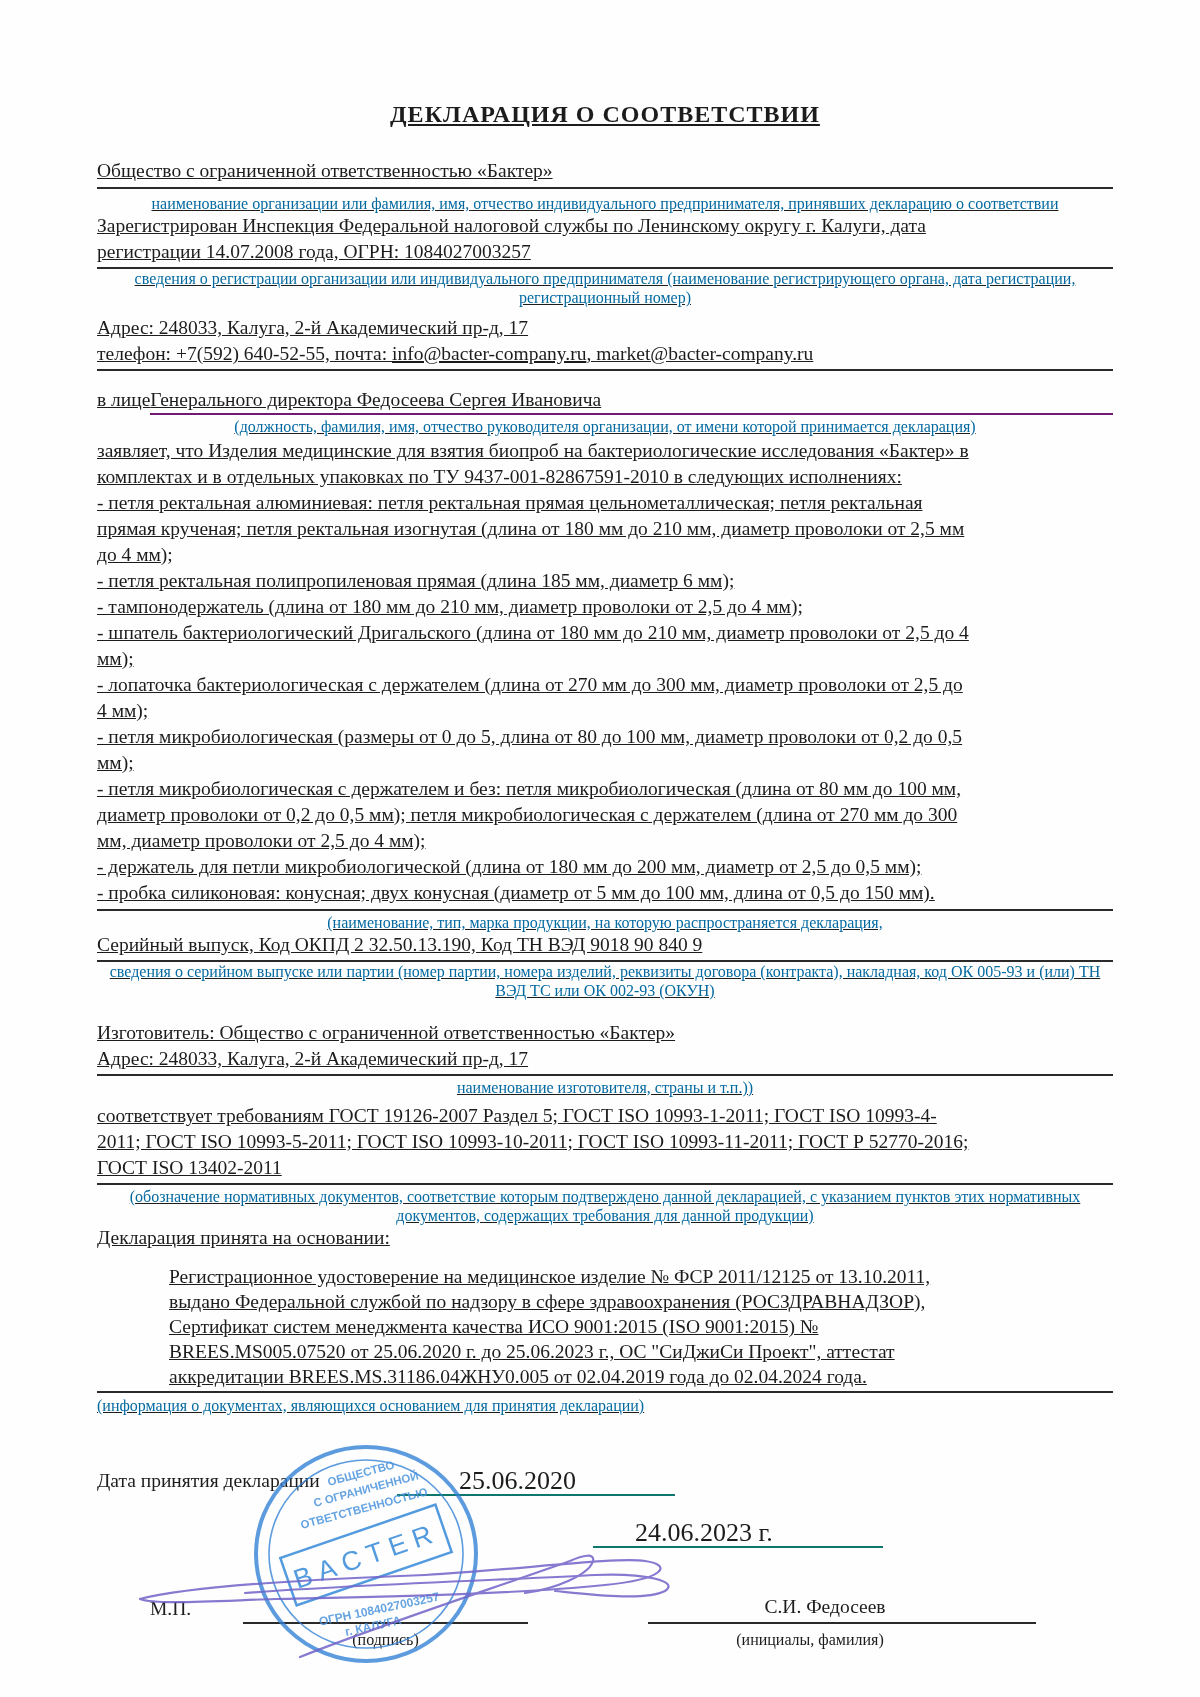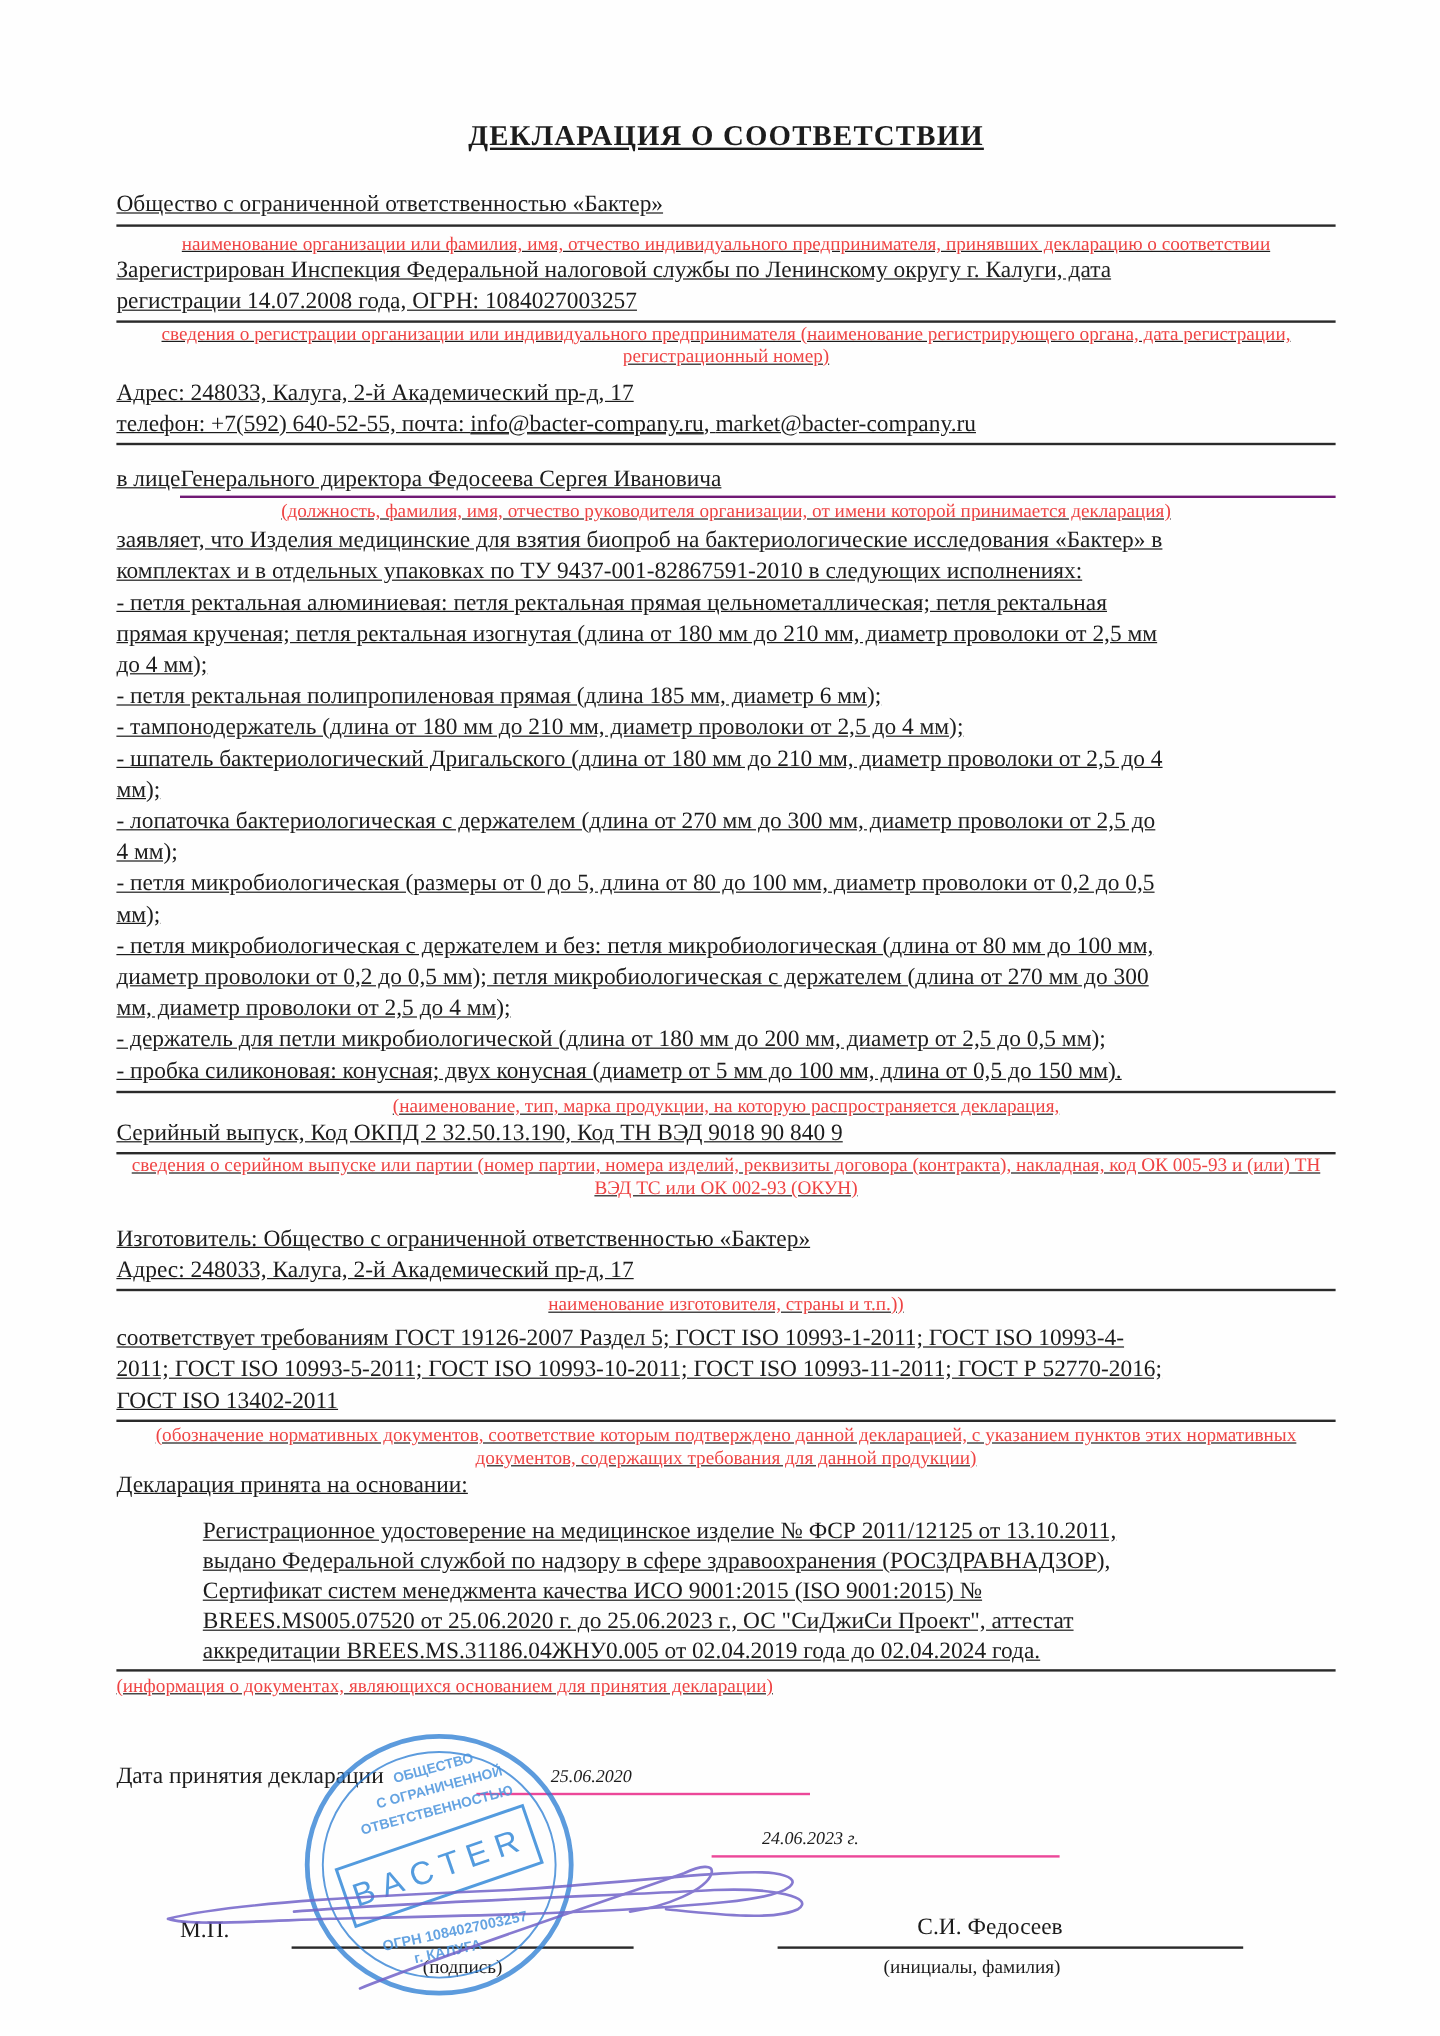--- a/index.html
+++ b/index.html
@@ -4,21 +4,21 @@
 <style>
   html,body{margin:0;padding:0;background:#ffffff;}
   .page{
     position:relative;width:1200px;height:1697px;background:#fefefe;
     font-family:"Liberation Serif","DejaVu Serif",serif;color:#1c1c1c;
     overflow:hidden;margin:0 auto;
   }
   .content{position:absolute;left:97px;top:0;width:1016px;text-decoration:underline;}
   .t{font-size:19.5px;line-height:26px;}
   .pre{white-space:pre-line;}
-  .sm{font-size:16px;line-height:19px;text-align:center;color:#ef4444;}
+  .sm{font-size:16px;line-height:19px;text-align:center;color:#0369a1;}
   .sm-left{text-align:left;}
   .rule{border-bottom:2px solid #2a2a2a;}
   .pb2{padding-bottom:2px;}
   .pb3{padding-bottom:3px;}
   .title{font-size:24px;font-weight:bold;text-align:center;letter-spacing:1px;
          margin:100px 0 0 0;line-height:28px;}
   .org-line{margin-top:30px;}
   .note1{margin-top:5px;}
   .addr{margin-top:8px;}
   .head-line{margin-top:16px;display:flex;}
@@ -29,21 +29,21 @@
   .mfr{margin-top:20px;}
   .note7{margin-top:2px;}
   .gost{margin-top:6px;}
   .note8{margin-top:2px;}
   .basis-h{margin-top:0;}
   .basis{margin-top:13px;padding-left:72px;line-height:25px;}
   .note9{margin-top:3px;}
   .link{text-decoration:underline;text-underline-offset:2px;}
   .abs{position:absolute;}
   .date-label{font-size:19.5px;line-height:26px;}
-  .fill-line{border-bottom:2px solid #ec4899;height:28px;font-size:15px;line-height:26px;font-style:italic;}
+  .fill-line{border-bottom:2px solid #0f766e;height:28px;font-size:26px;line-height:26px;}
   .sig-caption{font-size:16px;line-height:19px;text-align:center;}
   .name-right{font-size:19.5px;line-height:26px;text-align:center;}
   svg text{font-family:"Liberation Sans","DejaVu Sans",sans-serif;}
 </style>
 </head>
 <body>
 
 <div class="page">
   <div class="content">
 

